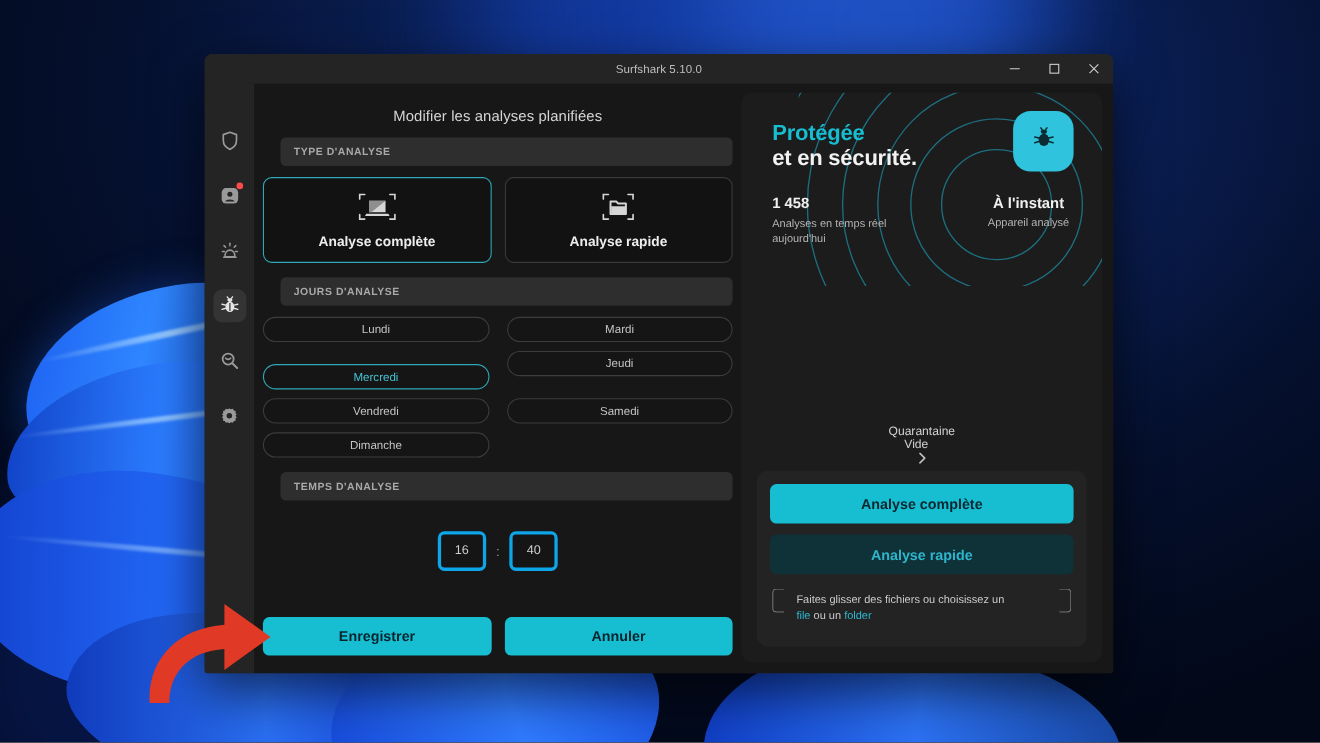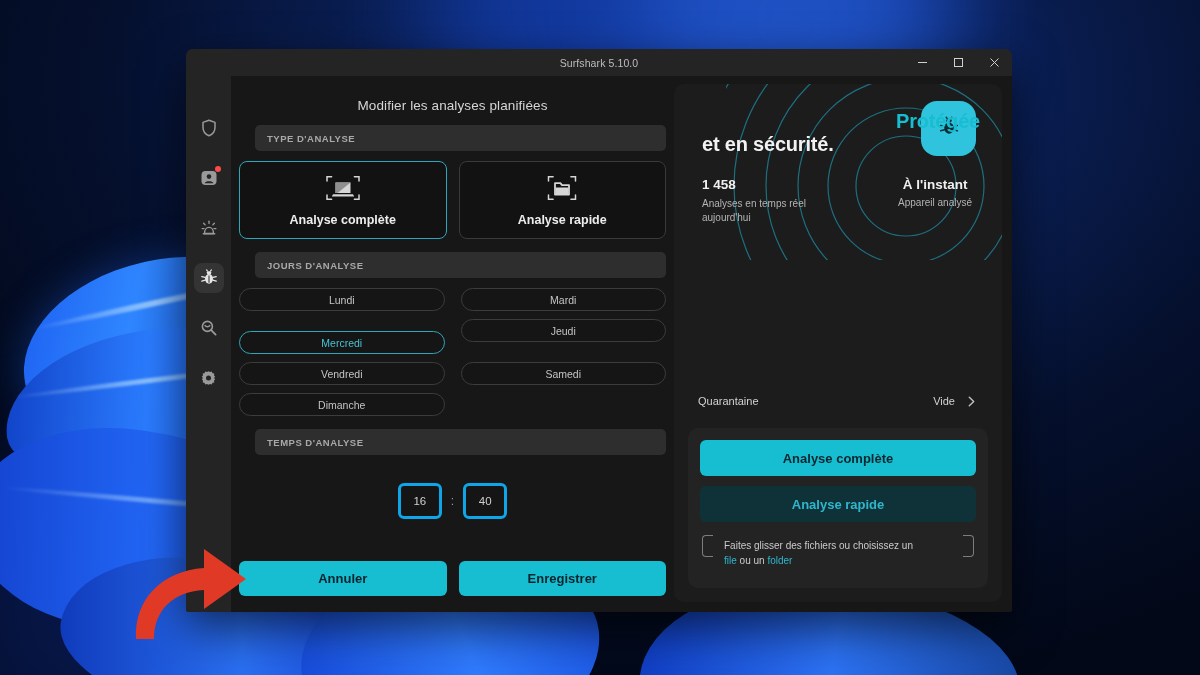--- a/index.html
+++ b/index.html
@@ -329,21 +329,21 @@
   }
   .hero-rings svg { display: block; }
 
   .hero-title {
     position: relative;
     font-size: 20px;
     font-weight: bold;
     line-height: 1.16;
     letter-spacing: -.2px;
   }
-  .hero-title .l1 { color: #17bed2; text-align: right; }
+  .hero-title .l1 { color: #17bed2; }
   .hero-title .l2 { color: #f2f2f2; }
 
   .hero-stats {
     position: relative;
     display: flex;
     justify-content: space-between;
     align-items: flex-start;
     margin-top: 21px;
   }
   .stat-left .big {
@@ -382,20 +382,21 @@
   }
 
   .right-spacer { flex: 1 1 auto; }
 
   .quarantine-row {
     display: flex;
     align-items: center;
     padding: 0 24px;
     height: 30px;
     margin-bottom: 12px;
+    flex-direction: column;
   }
   .q-label { font-size: 11px; color: #d2d2d2; flex: 1 1 auto; }
   .q-value { font-size: 11px; color: #d2d2d2; margin-right: 10px; }
   .q-chevron { color: #c2c2c2; display: flex; }
 
   .scan-panel {
     margin: 0 14px 14px 14px;
     background: #232323;
     border-radius: 10px;
     padding: 12px;
@@ -614,22 +615,22 @@
 
           <div class="time-row">
             <div class="time-box">16</div>
             <div class="time-colon">:</div>
             <div class="time-box">40</div>
           </div>
 
           <div class="left-spacer"></div>
 
           <div class="action-row">
+            <div class="action-btn" style="background:#17bed2;">Enregistrer</div>
             <div class="action-btn" style="background:#17bed2;">Annuler</div>
-            <div class="action-btn" style="background:#17bed2;">Enregistrer</div>
           </div>
         </div>
 
         <div class="right-col">
 
           <div class="hero">
             <div class="hero-rings">
               <svg width="360" height="360" viewBox="0 0 360 360">
                 <g fill="none" stroke="#1d6f80" stroke-width="1.2">
                   <circle cx="180" cy="180" r="50"></circle>

